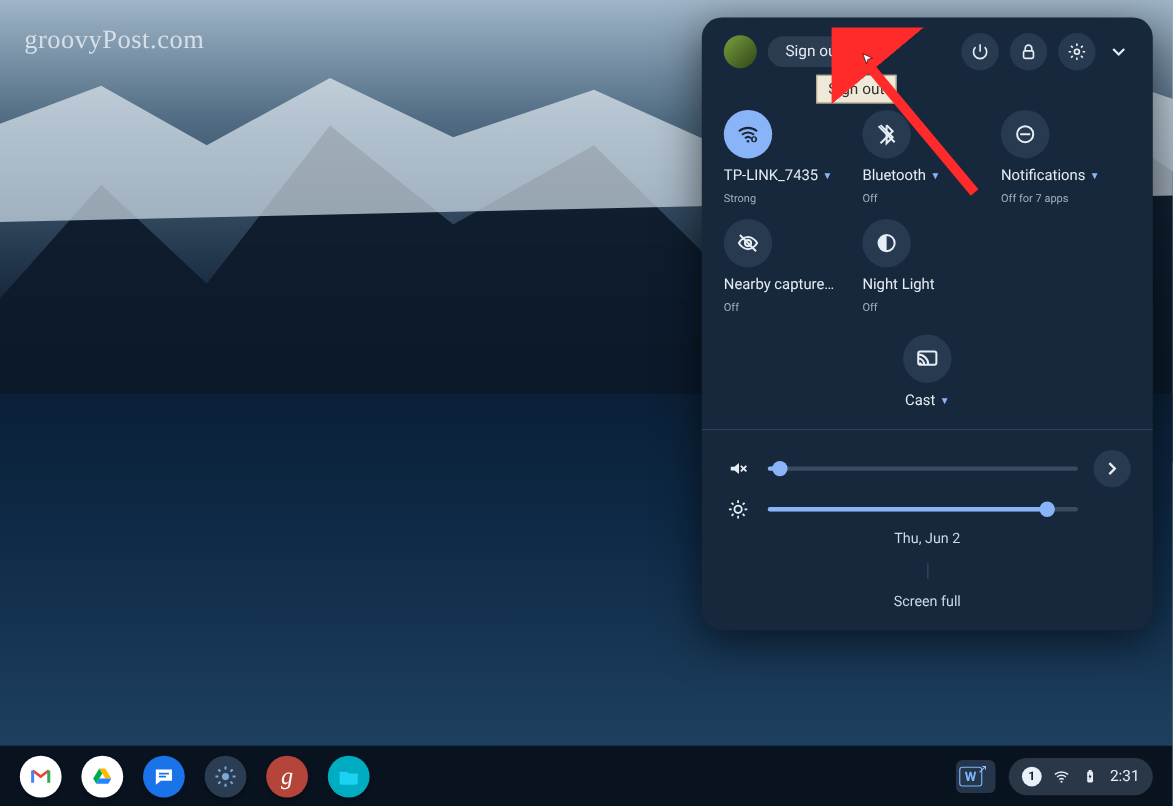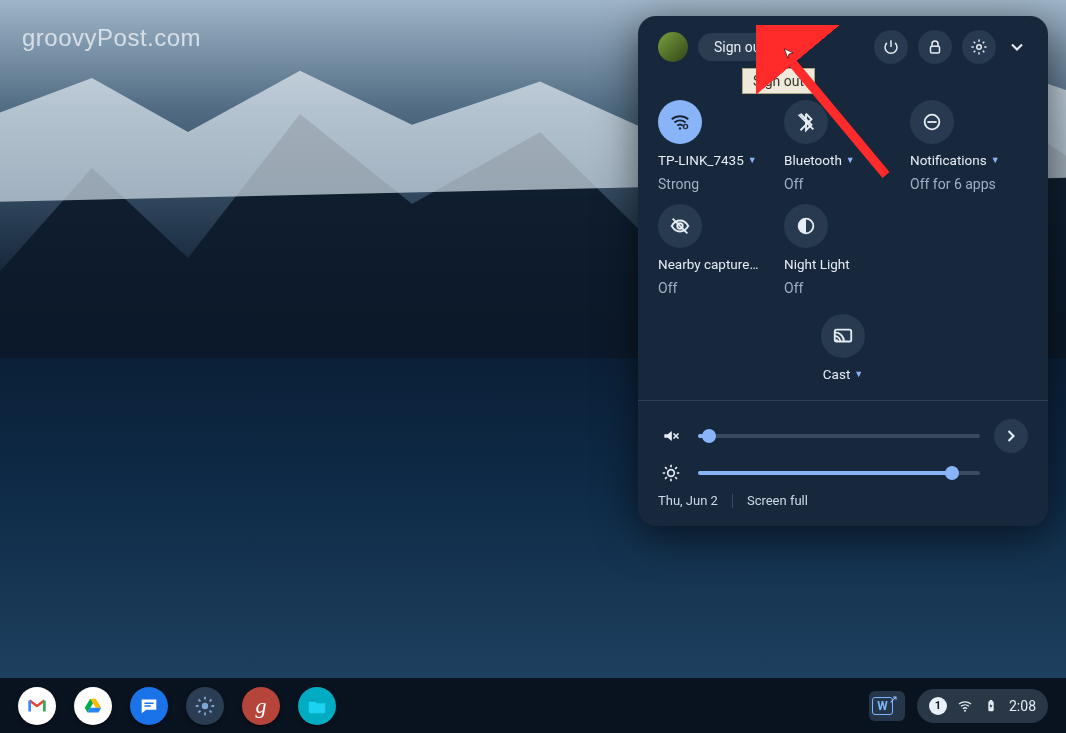--- a/index.html
+++ b/index.html
@@ -23,21 +23,21 @@
     background:linear-gradient(180deg,#e6eef5 0%,#c5d6e3 60%,transparent 100%);
     clip-path: polygon(0% 40%,6% 15%,12% 5%,18% 20%,25% 3%,32% 18%,40% 6%,48% 22%,55% 8%,62% 20%,70% 4%,78% 16%,86% 6%,94% 22%,100% 12%,100% 30%,0% 40%);
     opacity:.7;
   }
   .sea {
     position:absolute; bottom:55px; left:0; right:0; height:320px;
     background:linear-gradient(180deg,#0b2038 0%,#0e2a46 40%,#1e405f 100%);
   }
   .watermark {
     position:absolute; top:24px; left:22px; color:#dfe7ee; font-size:24px;
-    font-family:Liberation Sans, sans-serif; letter-spacing:.5px; opacity:.9;
+    font-family:Liberation Serif, serif; letter-spacing:.5px; opacity:.9;
   }
 
   
   .shelf {
     position:absolute; left:0; right:0; bottom:0; height:55px;
     display:flex; align-items:center; padding:0 18px;
     background:linear-gradient(180deg,rgba(9,18,30,.85),rgba(9,18,30,.92));
     gap:18px;
   }
   .app-icon {
@@ -99,36 +99,36 @@
   .tile{ display:flex; flex-direction:column; gap:8px; }
   .tile-circle{
     width:44px;height:44px;border-radius:50%;background:#273a50;
     display:flex;align-items:center;justify-content:center;cursor:pointer;
   }
   .tile-circle.active{background:#8ab4f8;}
   .tile-circle svg{width:22px;height:22px;stroke:#e6edf4;fill:none;stroke-width:2;}
   .tile-circle.active svg{stroke:#1b2634;}
   .tile-label{font-size:13.5px;color:#e6edf4;display:flex;align-items:center;gap:4px;cursor:pointer;}
   .tile-label .caret{font-size:9px;color:#8ab4f8;}
-  .tile-sub{font-size:14px;color:#9fb1c4;}
+  .tile-sub{font-size:10px;color:#9fb1c4;}
 
   .cast-row{margin-top:18px;display:flex;justify-content:center;}
   .cast-row .tile{align-items:center;}
 
   hr.sep{border:none;border-top:1px solid #2e4057;margin:18px -20px;}
 
   .slider-row{display:flex;align-items:center;gap:14px;margin:10px 0;}
   .slider-row .icon{width:26px;display:flex;justify-content:center;color:#e6edf4;}
   .slider-row svg{width:20px;height:20px;stroke:#e6edf4;fill:none;stroke-width:2;}
   .track{flex:1;height:4px;background:#3a4b60;border-radius:2px;position:relative;}
   .track .fill{position:absolute;left:0;top:0;bottom:0;border-radius:2px;background:#8ab4f8;}
   .track .knob{position:absolute;top:50%;width:14px;height:14px;border-radius:50%;background:#8ab4f8;transform:translate(-50%,-50%);}
   .slider-row .next{width:34px;height:34px;border-radius:50%;background:#273a50;display:flex;align-items:center;justify-content:center;cursor:pointer;}
 
-  .footer{display:flex;align-items:center;gap:14px;font-size:13px;color:#cdd9e6;margin-top:8px;}
+  .footer{display:flex;align-items:center;gap:14px;font-size:13px;color:#cdd9e6;margin-top:8px;flex-direction:column;}
   .footer .divider{width:1px;height:14px;background:#3a4b60;}
 
   
   .arrow-svg{position:absolute;top:25px;right:160px;width:150px;height:160px;pointer-events:none;}
 
   .cursor{
     position:absolute; top:46px; right:270px; width:14px;height:14px;
   }
   .cursor svg{width:14px;height:14px;}
 </style>
@@ -212,21 +212,21 @@
         <div class="tile-circle">
           <svg viewBox="0 0 24 24">
               <circle cx="12" cy="12" r="8"></circle>
               <line x1="7" y1="12" x2="17" y2="12"></line>
             </svg>
         </div>
         <div class="tile-label">
             <span>Notifications</span>
             <span class="caret">▼</span>
           </div>
-        <div class="tile-sub">Off for 6 apps</div>
+        <div class="tile-sub">Off for 7 apps</div>
       </div>
 
 
       <div class="tile">
         <div class="tile-circle">
           <svg viewBox="0 0 24 24">
               <path d="M3 12s3.5-6 9-6 9 6 9 6-3.5 6-9 6-9-6-9-6z"></path>
               <circle cx="12" cy="12" r="3"></circle>
               <line x1="4" y1="4" x2="20" y2="20"></line>
             </svg>
@@ -370,17 +370,17 @@
         <span class="notif-count">1</span>
         <svg viewBox="0 0 24 24">
             <path d="M3 9a14 14 0 0 1 18 0M6 12.5a9 9 0 0 1 12 0M9 16a4.5 4.5 0 0 1 6 0" stroke="#e6edf4" fill="none" stroke-width="2"></path>
             <circle cx="12" cy="19" r="1.5" fill="#e6edf4"></circle>
           </svg>
         <svg viewBox="0 0 24 24">
             <rect x="8" y="5" width="8" height="15" rx="2" fill="#e6edf4"></rect>
             <rect x="10" y="3" width="4" height="3" fill="#e6edf4"></rect>
             <path d="M12 8l-2 5h2l-1 4 3-6h-2z" fill="#17283c"></path>
           </svg>
-        <span>2:08</span>
+        <span>2:31</span>
       </div>
     </div>
   </div>
 </div>
 
 </body></html>

